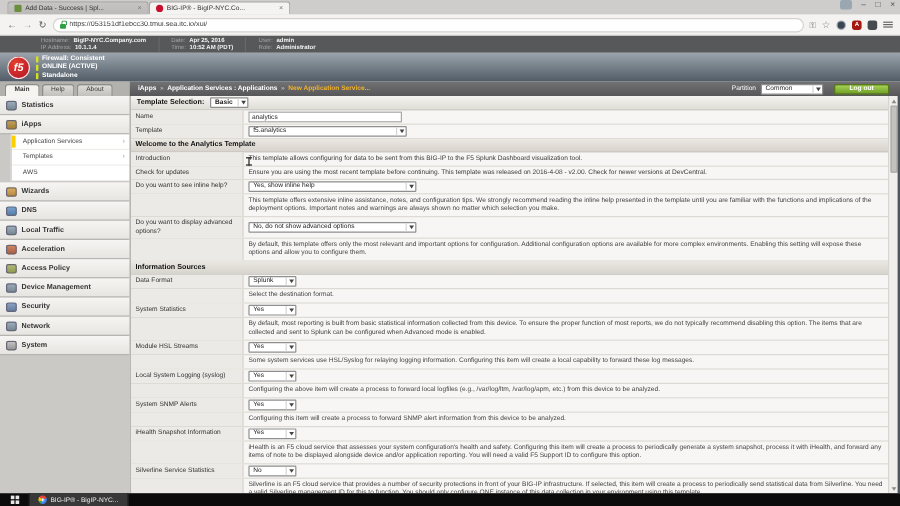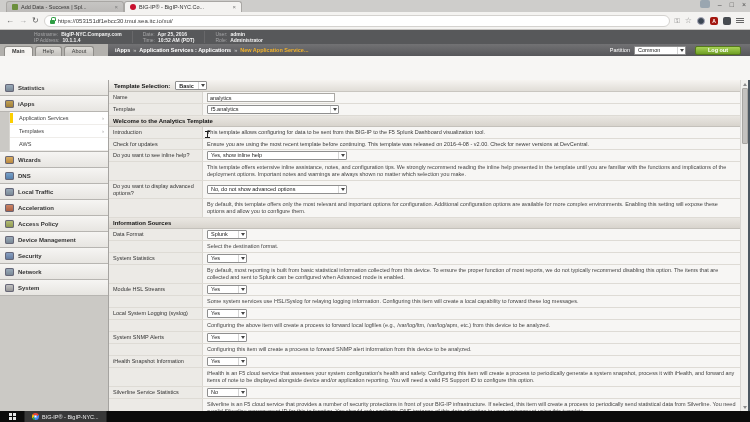--- a/index.html
+++ b/index.html
@@ -191,20 +191,28 @@
           <span class="dev-label">User:</span>
           <span class="dev-value">admin</span>
         </div>
       <div class="dev-line">
           <span class="dev-label">Role:</span>
           <span class="dev-value">Administrator</span>
         </div>
     </div>
   </div>
 
+  <div class="f5header">
+    <div class="f5logo">f5</div>
+    <div class="status">
+      <div class="status-line">Firewall: Consistent</div>
+      <div class="status-line">ONLINE (ACTIVE)</div>
+      <div class="status-line">Standalone</div>
+    </div>
+  </div>
 
   <div class="navrow">
     <div class="navtabs">
       <span class="navtab active">Main</span>
       <span class="navtab">Help</span>
       <span class="navtab">About</span>
     </div>
     <div class="breadcrumb-bar">
       <span>iApps</span>
       <span class="crumb-sep">»</span>

